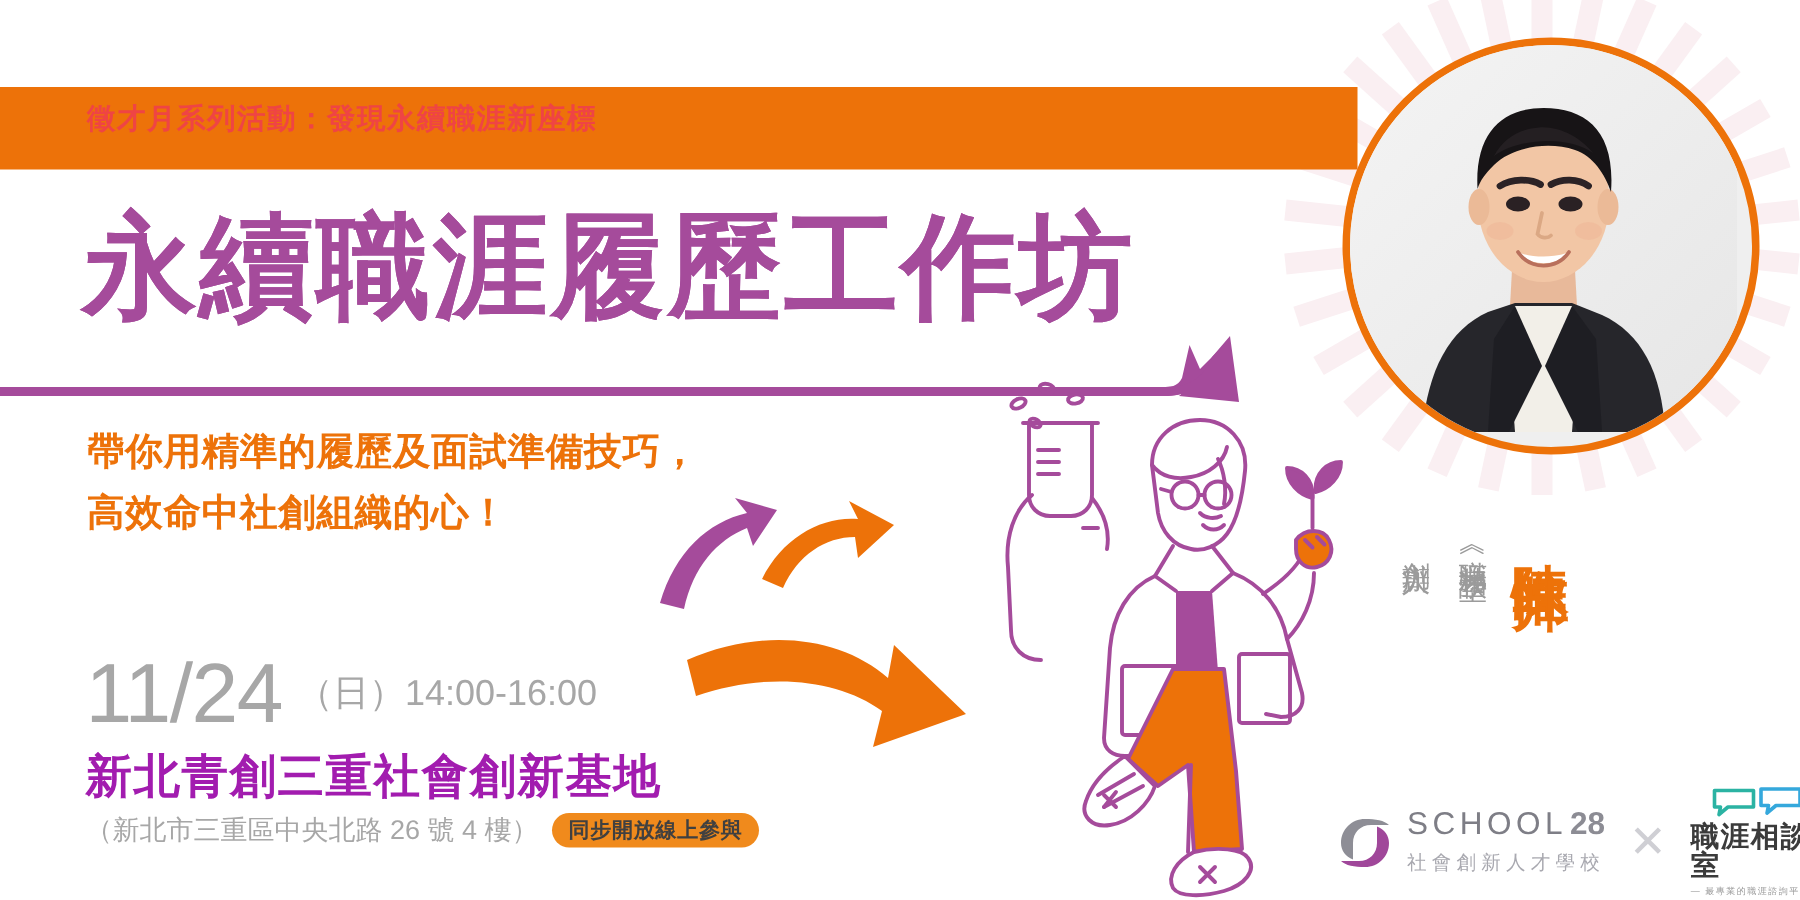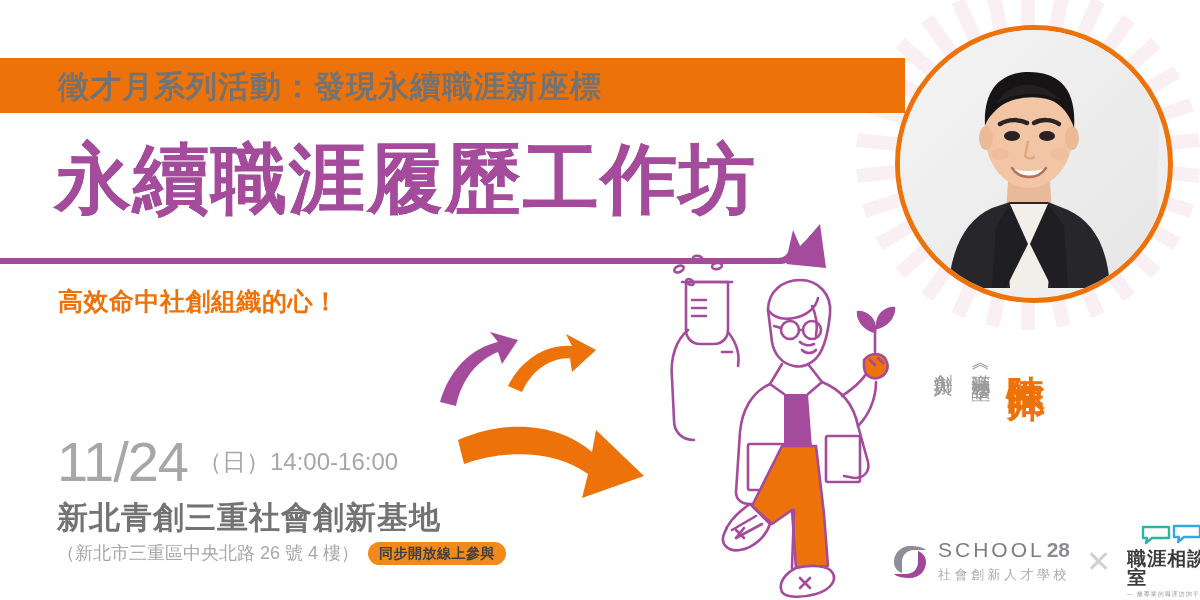--- a/index.html
+++ b/index.html
@@ -14,21 +14,21 @@
   
   .rays{position:absolute;left:856px;top:-14px;width:344px;height:344px;z-index:1;}
 
   
   .banner{
     position:absolute;left:0;top:58px;width:905px;height:55px;
     background:#ED7209;z-index:2;
   }
   .banner-text{
     position:absolute;left:58px;top:66px;z-index:6;
-    color:#737373;font-size:31px;font-weight:bold;letter-spacing:1px;
+    color:#ef4444;font-size:19px;font-weight:bold;letter-spacing:1px;
     white-space:nowrap;
   }
 
   
   .main-title{
     position:absolute;left:55px;top:141px;z-index:5;
     font-size:76px;font-weight:bold;letter-spacing:2px;
     color:#A54B9B;white-space:nowrap;line-height:1;
     -webkit-text-stroke:7px #ffffff;
     paint-order:stroke fill;
@@ -52,21 +52,21 @@
 
   
   .date-row{
     position:absolute;left:57px;top:434px;z-index:6;
     display:flex;align-items:center;color:#A7A7A7;white-space:nowrap;
   }
   .date-big{font-size:56px;font-weight:normal;letter-spacing:-1px;line-height:1;}
   .date-small{font-size:24px;margin-left:10px;letter-spacing:0px;}
   .venue{
     position:absolute;left:57px;top:497px;z-index:6;
-    color:#737373;font-size:31px;font-weight:bold;letter-spacing:1px;white-space:nowrap;
+    color:#a21caf;font-size:31px;font-weight:bold;letter-spacing:1px;white-space:nowrap;
   }
   .addr-row{
     position:absolute;left:57px;top:541px;z-index:6;
     display:flex;align-items:center;white-space:nowrap;
   }
   .addr{color:#A7A7A7;font-size:18px;letter-spacing:0px;}
   .online-badge{
     margin-left:9px;background:#F08A1C;color:#404040;
     font-size:14px;font-weight:bold;letter-spacing:0.5px;
     padding:4px 11px 5px;border-radius:12px;line-height:1;
@@ -160,20 +160,21 @@
 
   <div class="main-title">永續職涯履歷工作坊</div>
   <div class="main-title-fill">永續職涯履歷工作坊</div>
 
   <svg class="purple-line" viewBox="0 0 860 60">
     <path d="M0,40 L775,40 C793,40 800,34 805,24 L812,10 L800,22 L793,6 L788,28 C785,34 780,34 775,34 L0,34 Z" fill="#A54B9B"></path>
     <path d="M0,34 L778,34 C795,34 803,26 808,14 L820,0 L826,44 L786,40 L797,30 C792,38 786,40 778,40 L0,40 Z" fill="#A54B9B"></path>
   </svg>
 
   <div class="subtitle">
+    <div>帶你用精準的履歷及面試準備技巧，</div>
     <div>高效命中社創組織的心！</div>
   </div>
 
   <svg class="arrows" viewBox="0 0 260 200">
     <path d="M10,72 C20,38 42,18 68,12 L60,2 L88,10 L72,34 L68,22 C48,30 32,48 26,76 Z" fill="#A54B9B"></path>
     <path d="M78,56 C92,28 118,14 142,16 L136,4 L166,20 L142,42 L140,28 C120,28 102,40 92,62 Z" fill="#ED7209"></path>
     <path d="M28,110 C78,88 130,94 162,122 L166,100 L214,146 L152,168 L158,144 C128,122 80,118 34,134 Z" fill="#ED7209"></path>
   </svg>
 
   <svg class="illus" viewBox="0 0 290 352">

